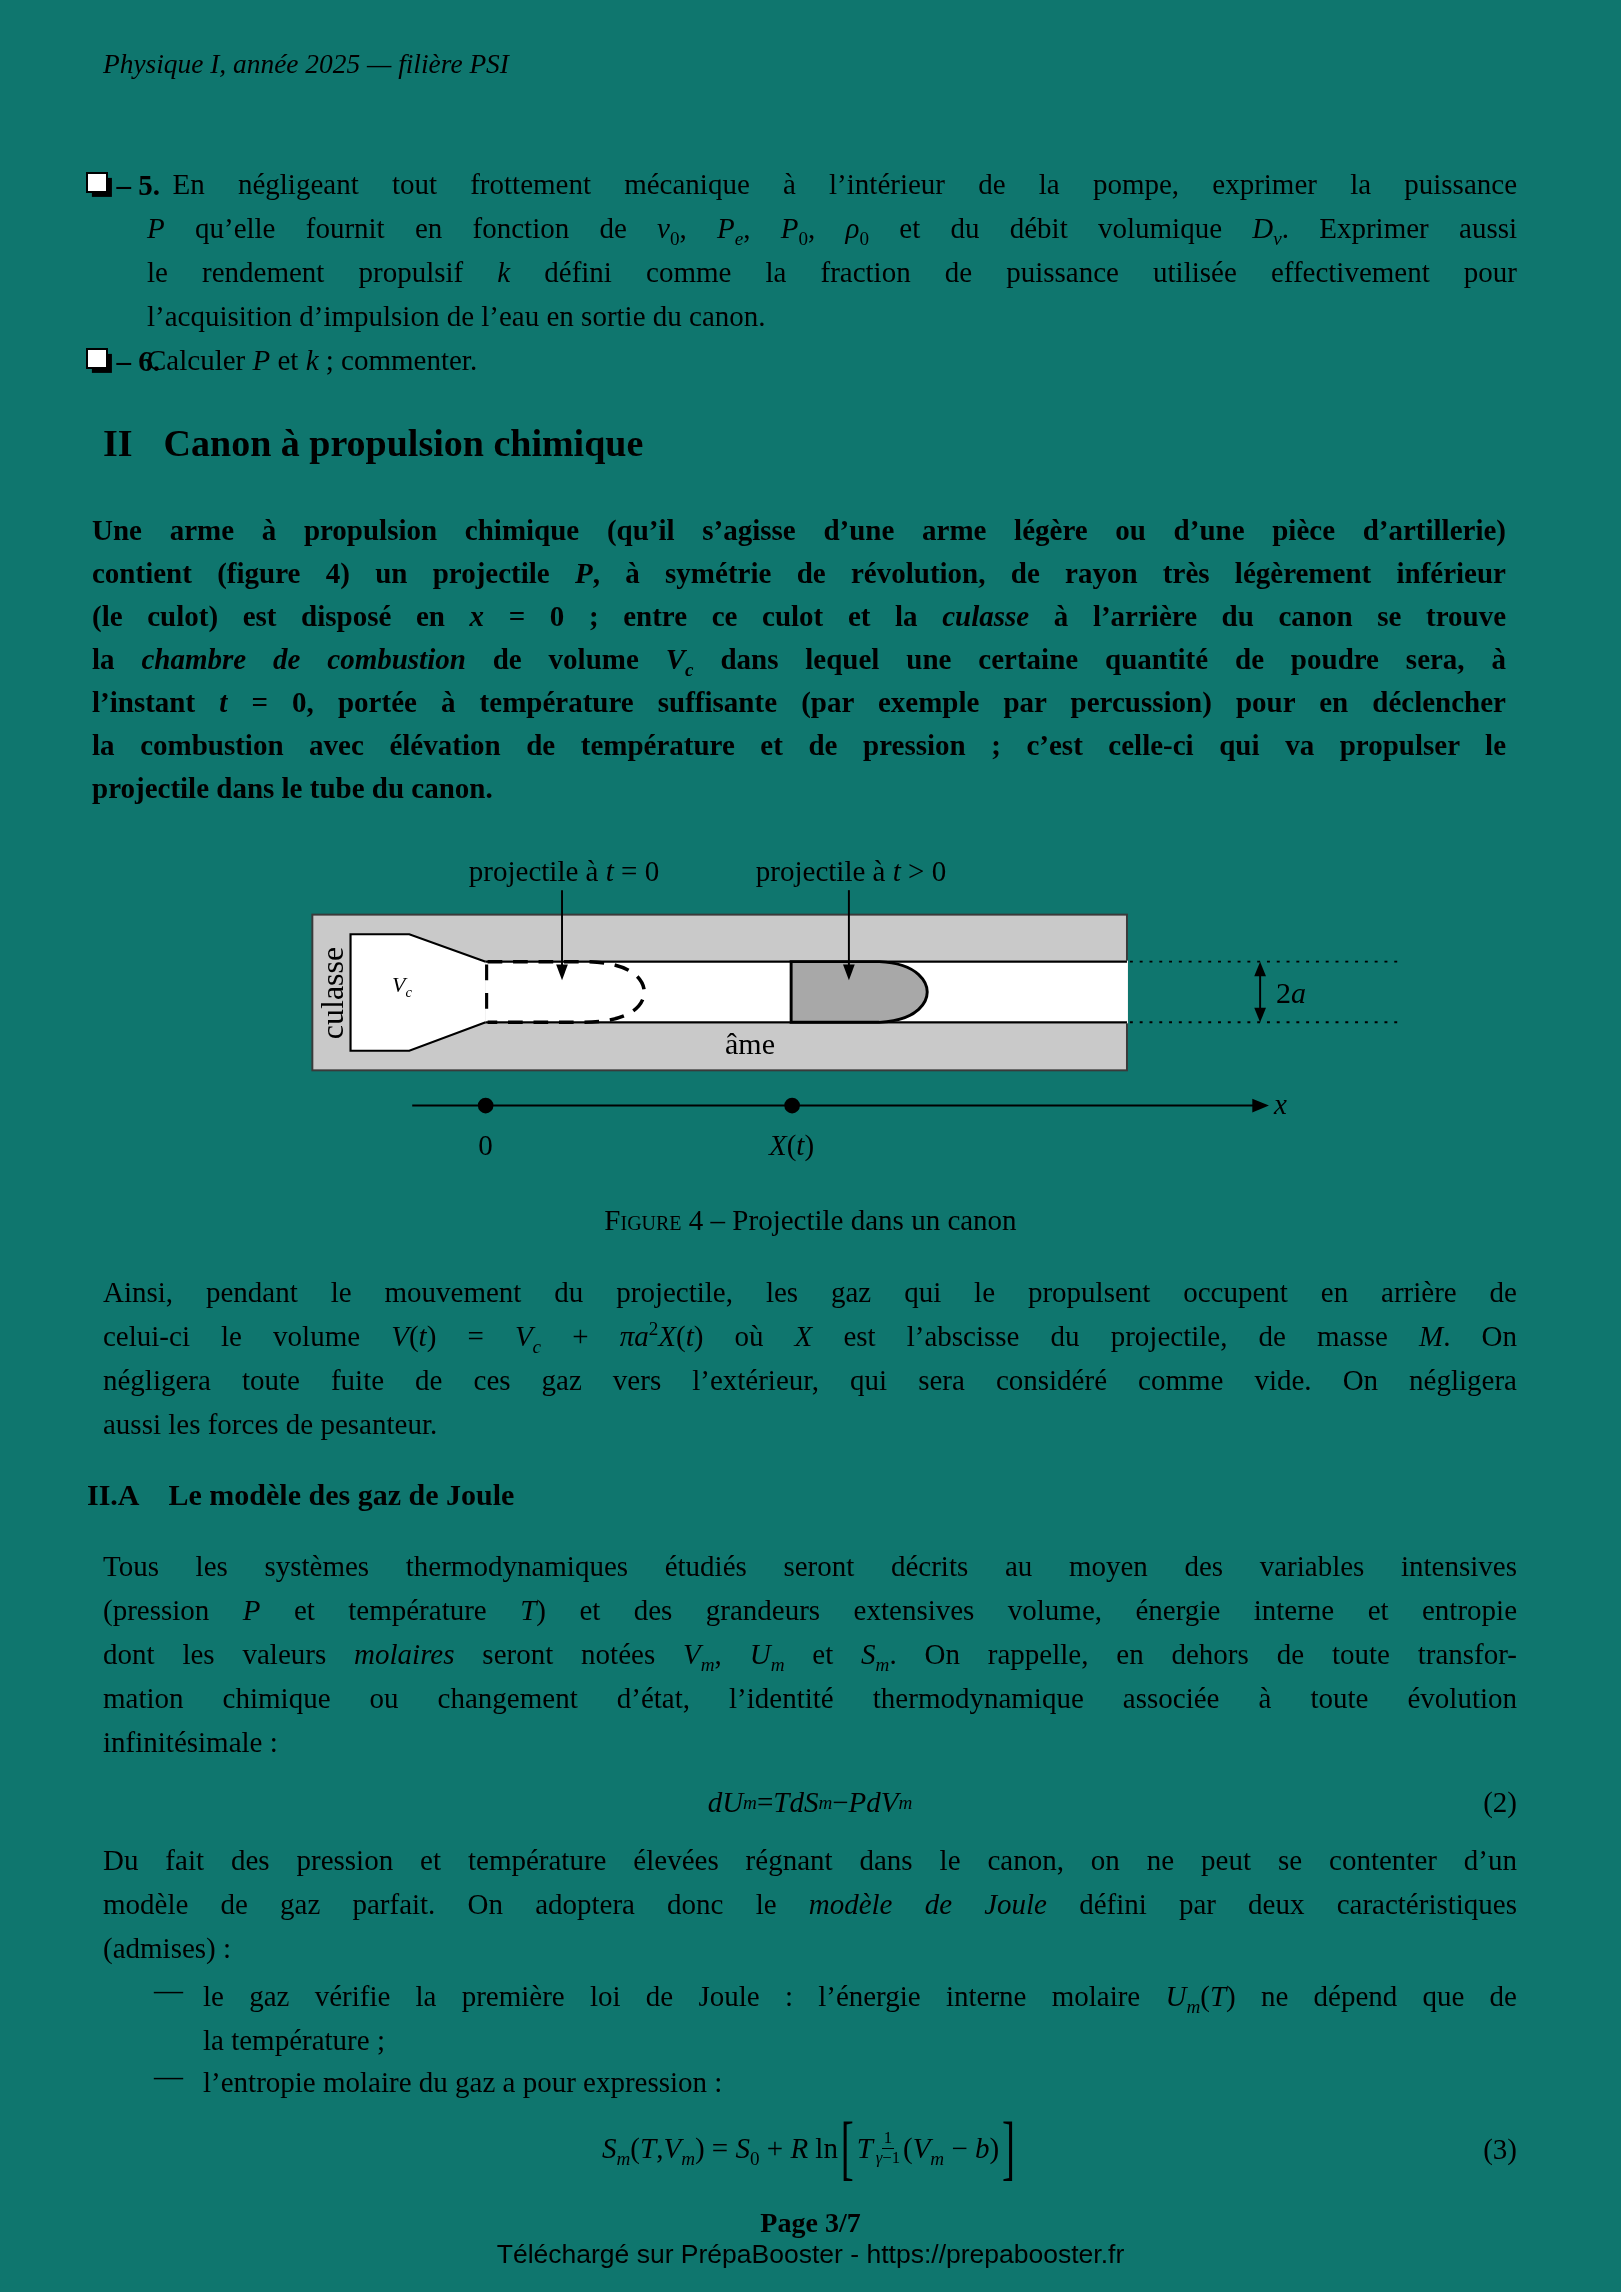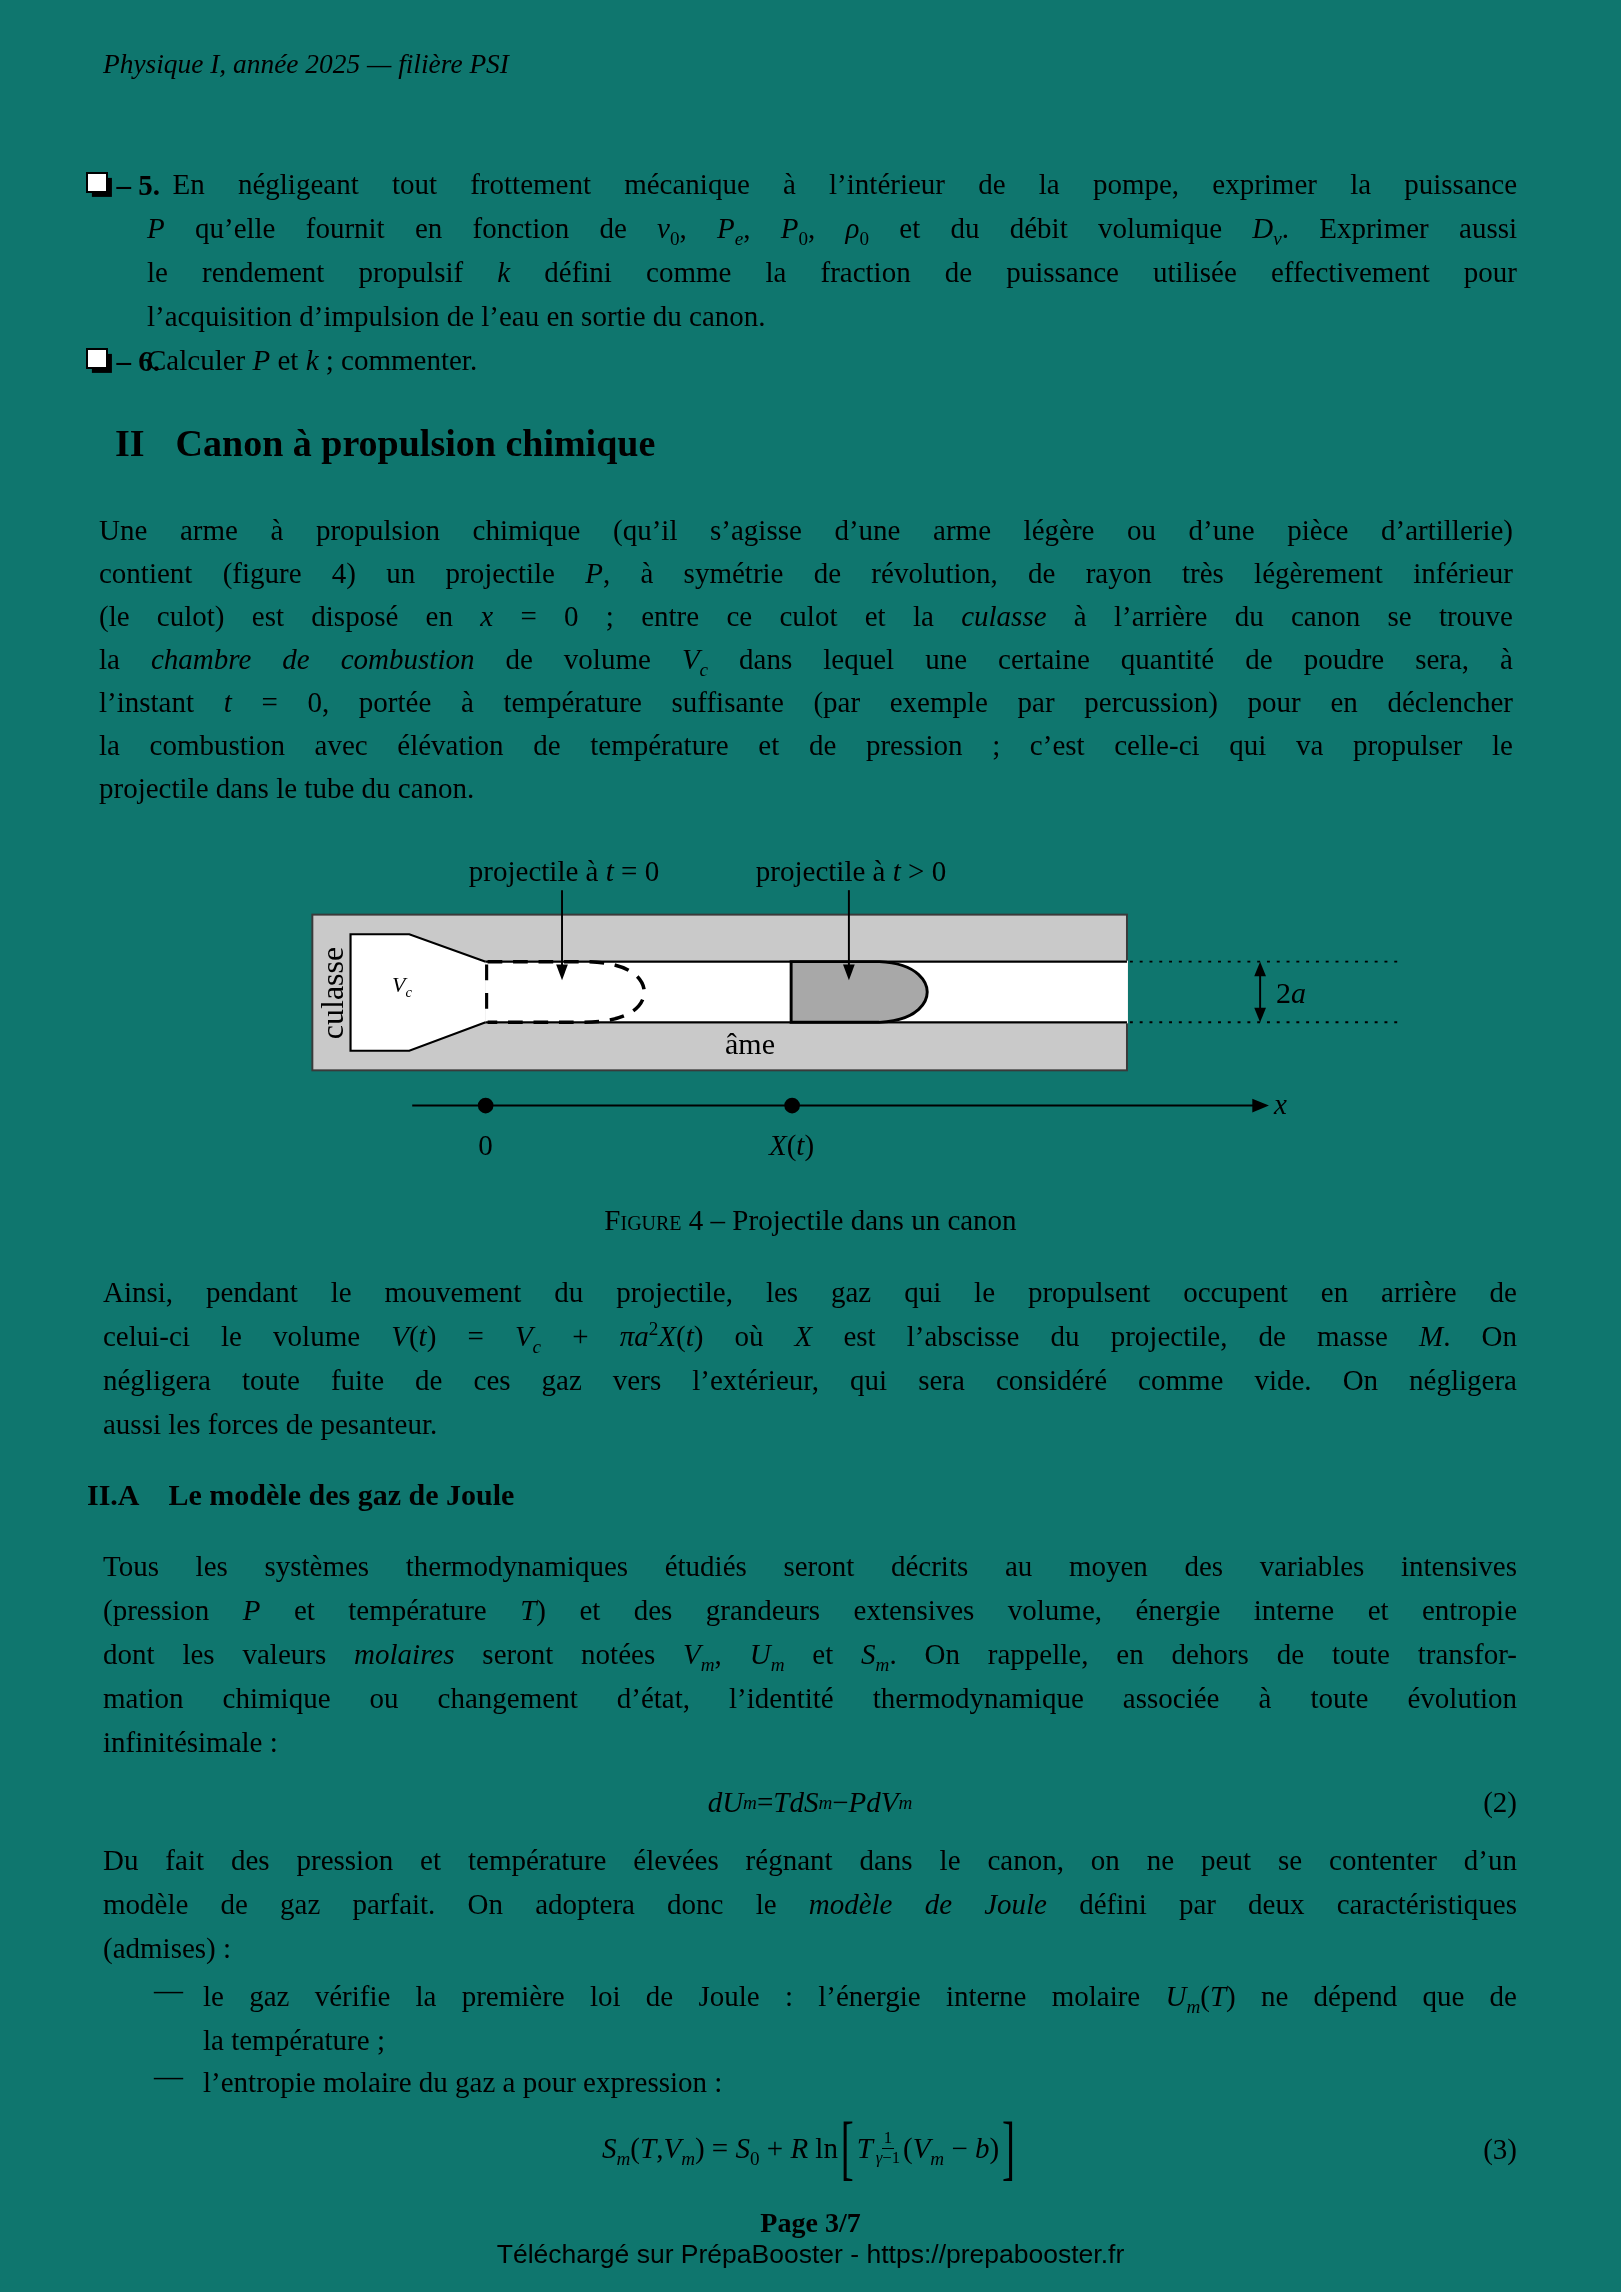--- a/index.html
+++ b/index.html
@@ -14,21 +14,21 @@
   .lh44 { line-height:43px; }
   .ln { text-align:justify; text-align-last:justify; white-space:normal; }
   .ln.endline { text-align-last:left; }
   .indent1 { text-indent:25.5px; }
   .qmarker { display:flex; align-items:center; gap:8.8px; font-size:29px; }
   .qbox {
     display:inline-block; width:17.6px; height:17.6px; border:2.9px solid #000;
     background:#fff; box-shadow:4.9px 4.9px 0 -1px #000; margin-top:-5.9px;
   }
   .qnum { font-weight:bold; }
-  .h1 { display:flex; gap:31px; font-size:38px; font-weight:bold;margin-left:12px; }
+  .h1 { display:flex; gap:31px; font-size:38px; font-weight:bold; }
   .h2 { display:flex; gap:29px; font-size:30px; font-weight:bold; }
   sub { font-size:66%; line-height:0; }
   sup { font-size:66%; line-height:0; }
   .figtext { font-size:29px; }
   .ctr { text-align:center; }
   .rot { transform:translate(-50%,-50%) rotate(-90deg); transform-origin:center; }
   .caption { width:1621px; text-align:center; font-size:29px; }
   .smallcaps { font-variant:small-caps; }
   .eqrow { width:1414px; }
   .eqbody { display:flex; justify-content:center; align-items:center; font-size:29px; }
@@ -64,21 +64,21 @@
   </div>
   <div class="abs body-block" style="left:147px; top:338px; width:1370px;">
     <div class="ln endline">Calculer <i>P</i> et <i>k</i> ; commenter.</div>
   </div>
 
   <div class="abs h1" style="left:103px; top:421px;">
     <span>II</span>
     <span>Canon à propulsion chimique</span>
   </div>
 
-  <div class="abs body-block lh44" style="left:99px; top:509px; width:1414px;">
+  <div class="abs body-block lh44" style="left:92px; top:509px; width:1414px;font-weight:bold;">
     <div class="ln">Une arme à propulsion chimique (qu’il s’agisse d’une arme légère ou d’une pièce d’artillerie)</div>
     <div class="ln">contient (figure 4) un projectile <i>P</i>, à symétrie de révolution, de rayon très légèrement inférieur</div>
     <div class="ln">(le culot) est disposé en <i>x</i> = 0 ; entre ce culot et la <i>culasse</i> à l’arrière du canon se trouve</div>
     <div class="ln">la <i>chambre de combustion</i> de volume <i>V</i><sub><i>c</i></sub> dans lequel une certaine quantité de poudre sera, à</div>
     <div class="ln">l’instant <i>t</i> = 0, portée à température suffisante (par exemple par percussion) pour en déclencher</div>
     <div class="ln">la combustion avec élévation de température et de pression ; c’est celle-ci qui va propulser le</div>
     <div class="ln endline">projectile dans le tube du canon.</div>
   </div>
 
   <svg class="abs" style="left:294px; top:851px;" width="1147" height="328" viewBox="300 868 1170 335">

